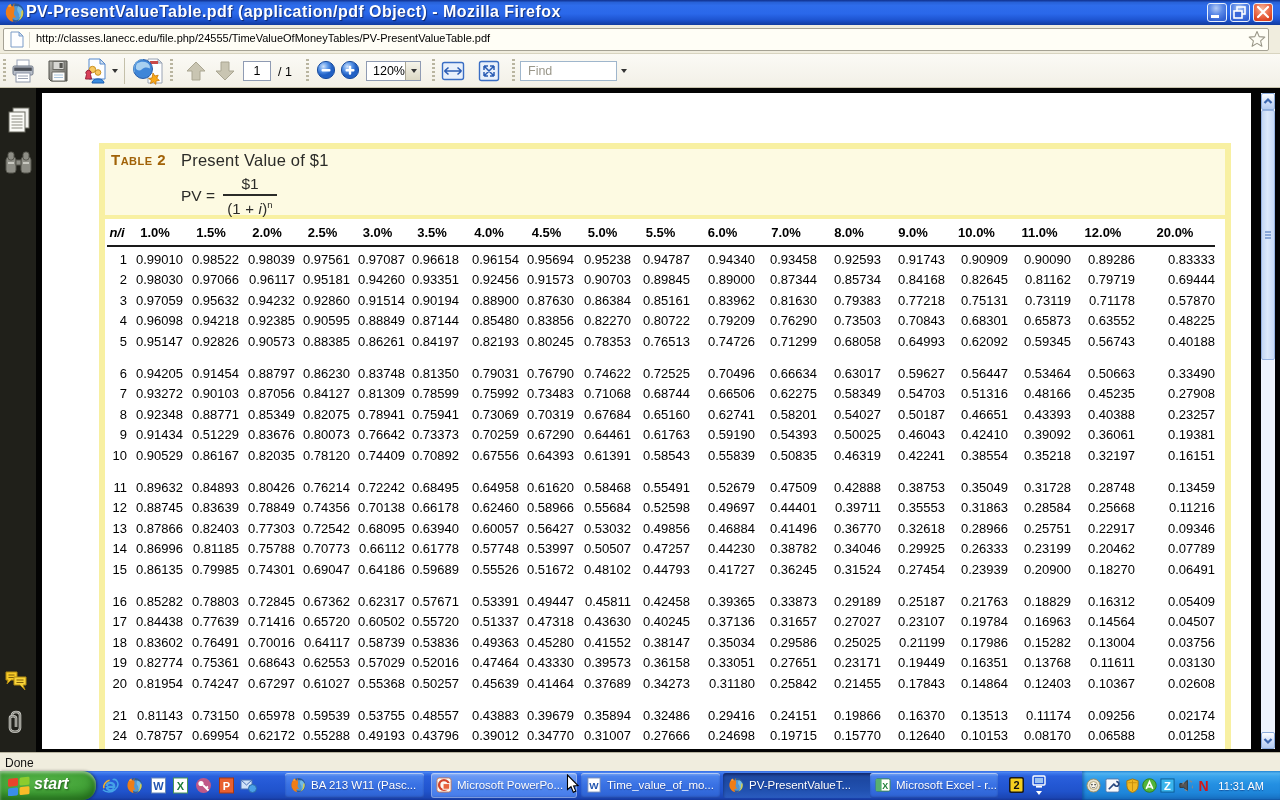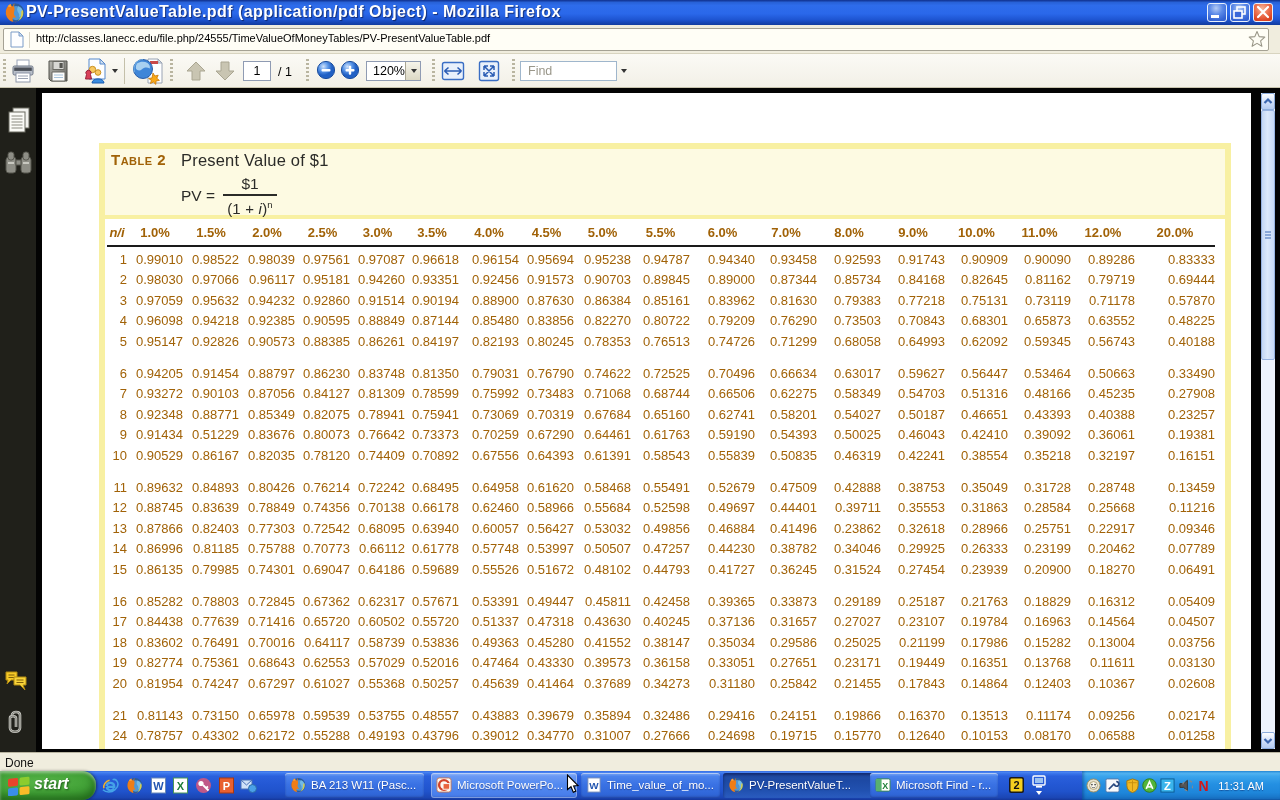--- a/index.html
+++ b/index.html
@@ -33,21 +33,21 @@
 #ybox{position:absolute;left:57px;top:50px;width:1132px;height:610px;border:6px solid #f8f0a2;border-bottom:none;background:#fff}
 #ytitle{position:absolute;left:63px;top:56px;width:1120px;height:66px;background:#fdfae2}
 #ydiv{position:absolute;left:63px;top:122px;width:1120px;height:4px;background:#f8f0a2}
 #t2{position:absolute;left:69px;top:58px;font-size:15px;font-weight:bold;color:#a16207;font-variant:small-caps;letter-spacing:.5px}
 #pvtitle{position:absolute;left:139px;top:58px;font-size:16.5px;color:#2b2b28;letter-spacing:.2px}
 #pveq{position:absolute;left:139px;top:94px;font-size:15.5px;color:#2b2b28}
 #frac{position:absolute;left:181px;top:83px;width:54px;text-align:center;color:#2b2b28}
 #frac .num{font-size:15.5px;line-height:16px}
 #frac .bar{height:1.6px;background:#2b2b28;margin:2px 0 1px 0}
 #frac .den{font-size:15px;line-height:16px;white-space:nowrap;letter-spacing:.2px}
-#pvt{position:absolute;left:65px;top:127px;border-collapse:collapse;table-layout:fixed;color:#a16207}
+#pvt{position:absolute;left:65px;top:127px;border-collapse:collapse;table-layout:fixed;color:#000000}
 #pvt td{padding:0;text-align:right;font-size:13px;overflow:visible;white-space:nowrap}
 #pvt tr.hdr td{font-weight:bold;text-align:center;height:26px;border-bottom:2px solid #1a1a1a;vertical-align:middle}
 #pvt td.ni{font-style:italic}
 #pvt tr.d td{height:20.5px;vertical-align:middle}
 #pvt tr.sp td{height:11.5px;border:none}
 #pvt tr.sp0 td{height:3px;border:none}
 
 #statusbar{left:0;top:752px;width:1280px;height:19px;background:#f0edde;border-top:1px solid #b8b4a0}
 
 #taskbar{left:0;top:771px;width:1280px;height:29px;
@@ -581,21 +581,21 @@
             <td>0.77303</td>
             <td>0.72542</td>
             <td>0.68095</td>
             <td>0.63940</td>
             <td>0.60057</td>
             <td>0.56427</td>
             <td>0.53032</td>
             <td>0.49856</td>
             <td>0.46884</td>
             <td>0.41496</td>
-            <td>0.23862</td>
+            <td>0.36770</td>
             <td>0.32618</td>
             <td>0.28966</td>
             <td>0.25751</td>
             <td>0.22917</td>
             <td>0.09346</td>
           </tr>
 <tr class="d">
             <td>14</td>
             <td>0.86996</td>
             <td>0.81185</td>
@@ -765,21 +765,21 @@
             <td>0.19866</td>
             <td>0.16370</td>
             <td>0.13513</td>
             <td>0.11174</td>
             <td>0.09256</td>
             <td>0.02174</td>
           </tr>
 <tr class="d">
             <td>24</td>
             <td>0.78757</td>
-            <td>0.43302</td>
+            <td>0.69954</td>
             <td>0.62172</td>
             <td>0.55288</td>
             <td>0.49193</td>
             <td>0.43796</td>
             <td>0.39012</td>
             <td>0.34770</td>
             <td>0.31007</td>
             <td>0.27666</td>
             <td>0.24698</td>
             <td>0.19715</td>
@@ -882,21 +882,21 @@
         <use href="#ffx"></use>
       </svg>
  <div class="tx">PV-PresentValueT...</div>
 </div>
 <div class="tbtn" style="left:870px;width:128px">
  <svg class="ic" viewBox="0 0 17 17">
         <rect x="1" y="2" width="15" height="13" rx="1.5" fill="#fff" stroke="#3a8850"></rect>
         <path d="M1 2 h6 v13 h-6 Z" fill="#58b070"></path>
         <text x="11" y="12.5" font-family="Liberation Sans" font-size="9.5" font-weight="bold" fill="#1e7e38" text-anchor="middle">X</text>
       </svg>
- <div class="tx">Microsoft Find - r...</div>
+ <div class="tx">Microsoft Excel - r...</div>
 </div>
 
  <svg class="abs" style="left:1008px;top:5px" width="17" height="18" viewBox="0 0 17 18">
   <rect x="1" y="1" width="15" height="16" rx="2" fill="#1a1a1a"></rect>
   <rect x="2.5" y="2.5" width="12" height="13" rx="1" fill="#f5d020"></rect>
   <text x="8.5" y="13" font-family="Liberation Sans" font-size="11" font-weight="bold" fill="#111" text-anchor="middle">2</text>
  </svg>
  <svg class="abs" style="left:1031px;top:4px" width="16" height="14" viewBox="0 0 16 14">
   <rect x="2" y="1" width="12" height="9" rx="1" fill="none" stroke="#fff" stroke-width="1.4"></rect>
   <rect x="4" y="3" width="8" height="5" fill="#9cc2f0"></rect>

